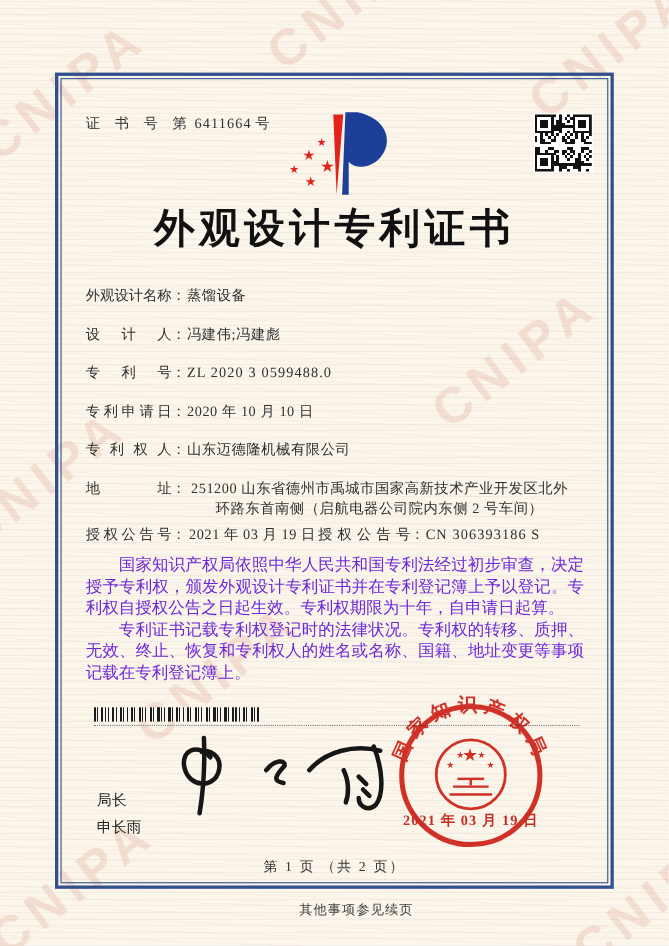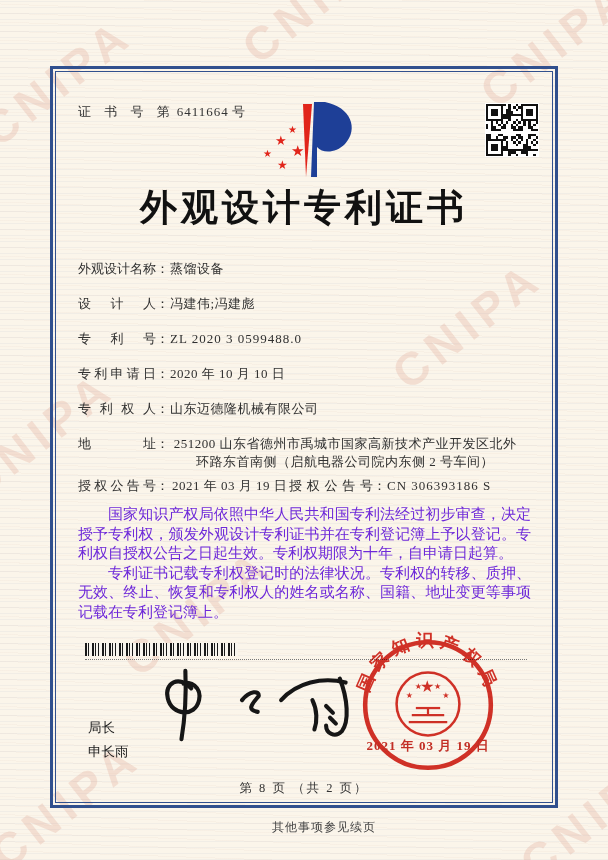--- a/index.html
+++ b/index.html
@@ -338,15 +338,15 @@
           <path d="M63,78 h24"></path>
           <path d="M59,85 h32"></path>
           <path d="M56,92 h38"></path>
           <path d="M75,78 v6"></path>
         </g>
       </g>
     </svg>
     <div class="seal-date">2021 年 03 月 19 日</div>
   </div>
 
-  <div class="pageinfo">第 8 页 （共 2 页）</div>
+  <div class="pageinfo">第 1 页 （共 2 页）</div>
   <div class="note">其他事项参见续页</div>
 </div>
 
 </body></html>

